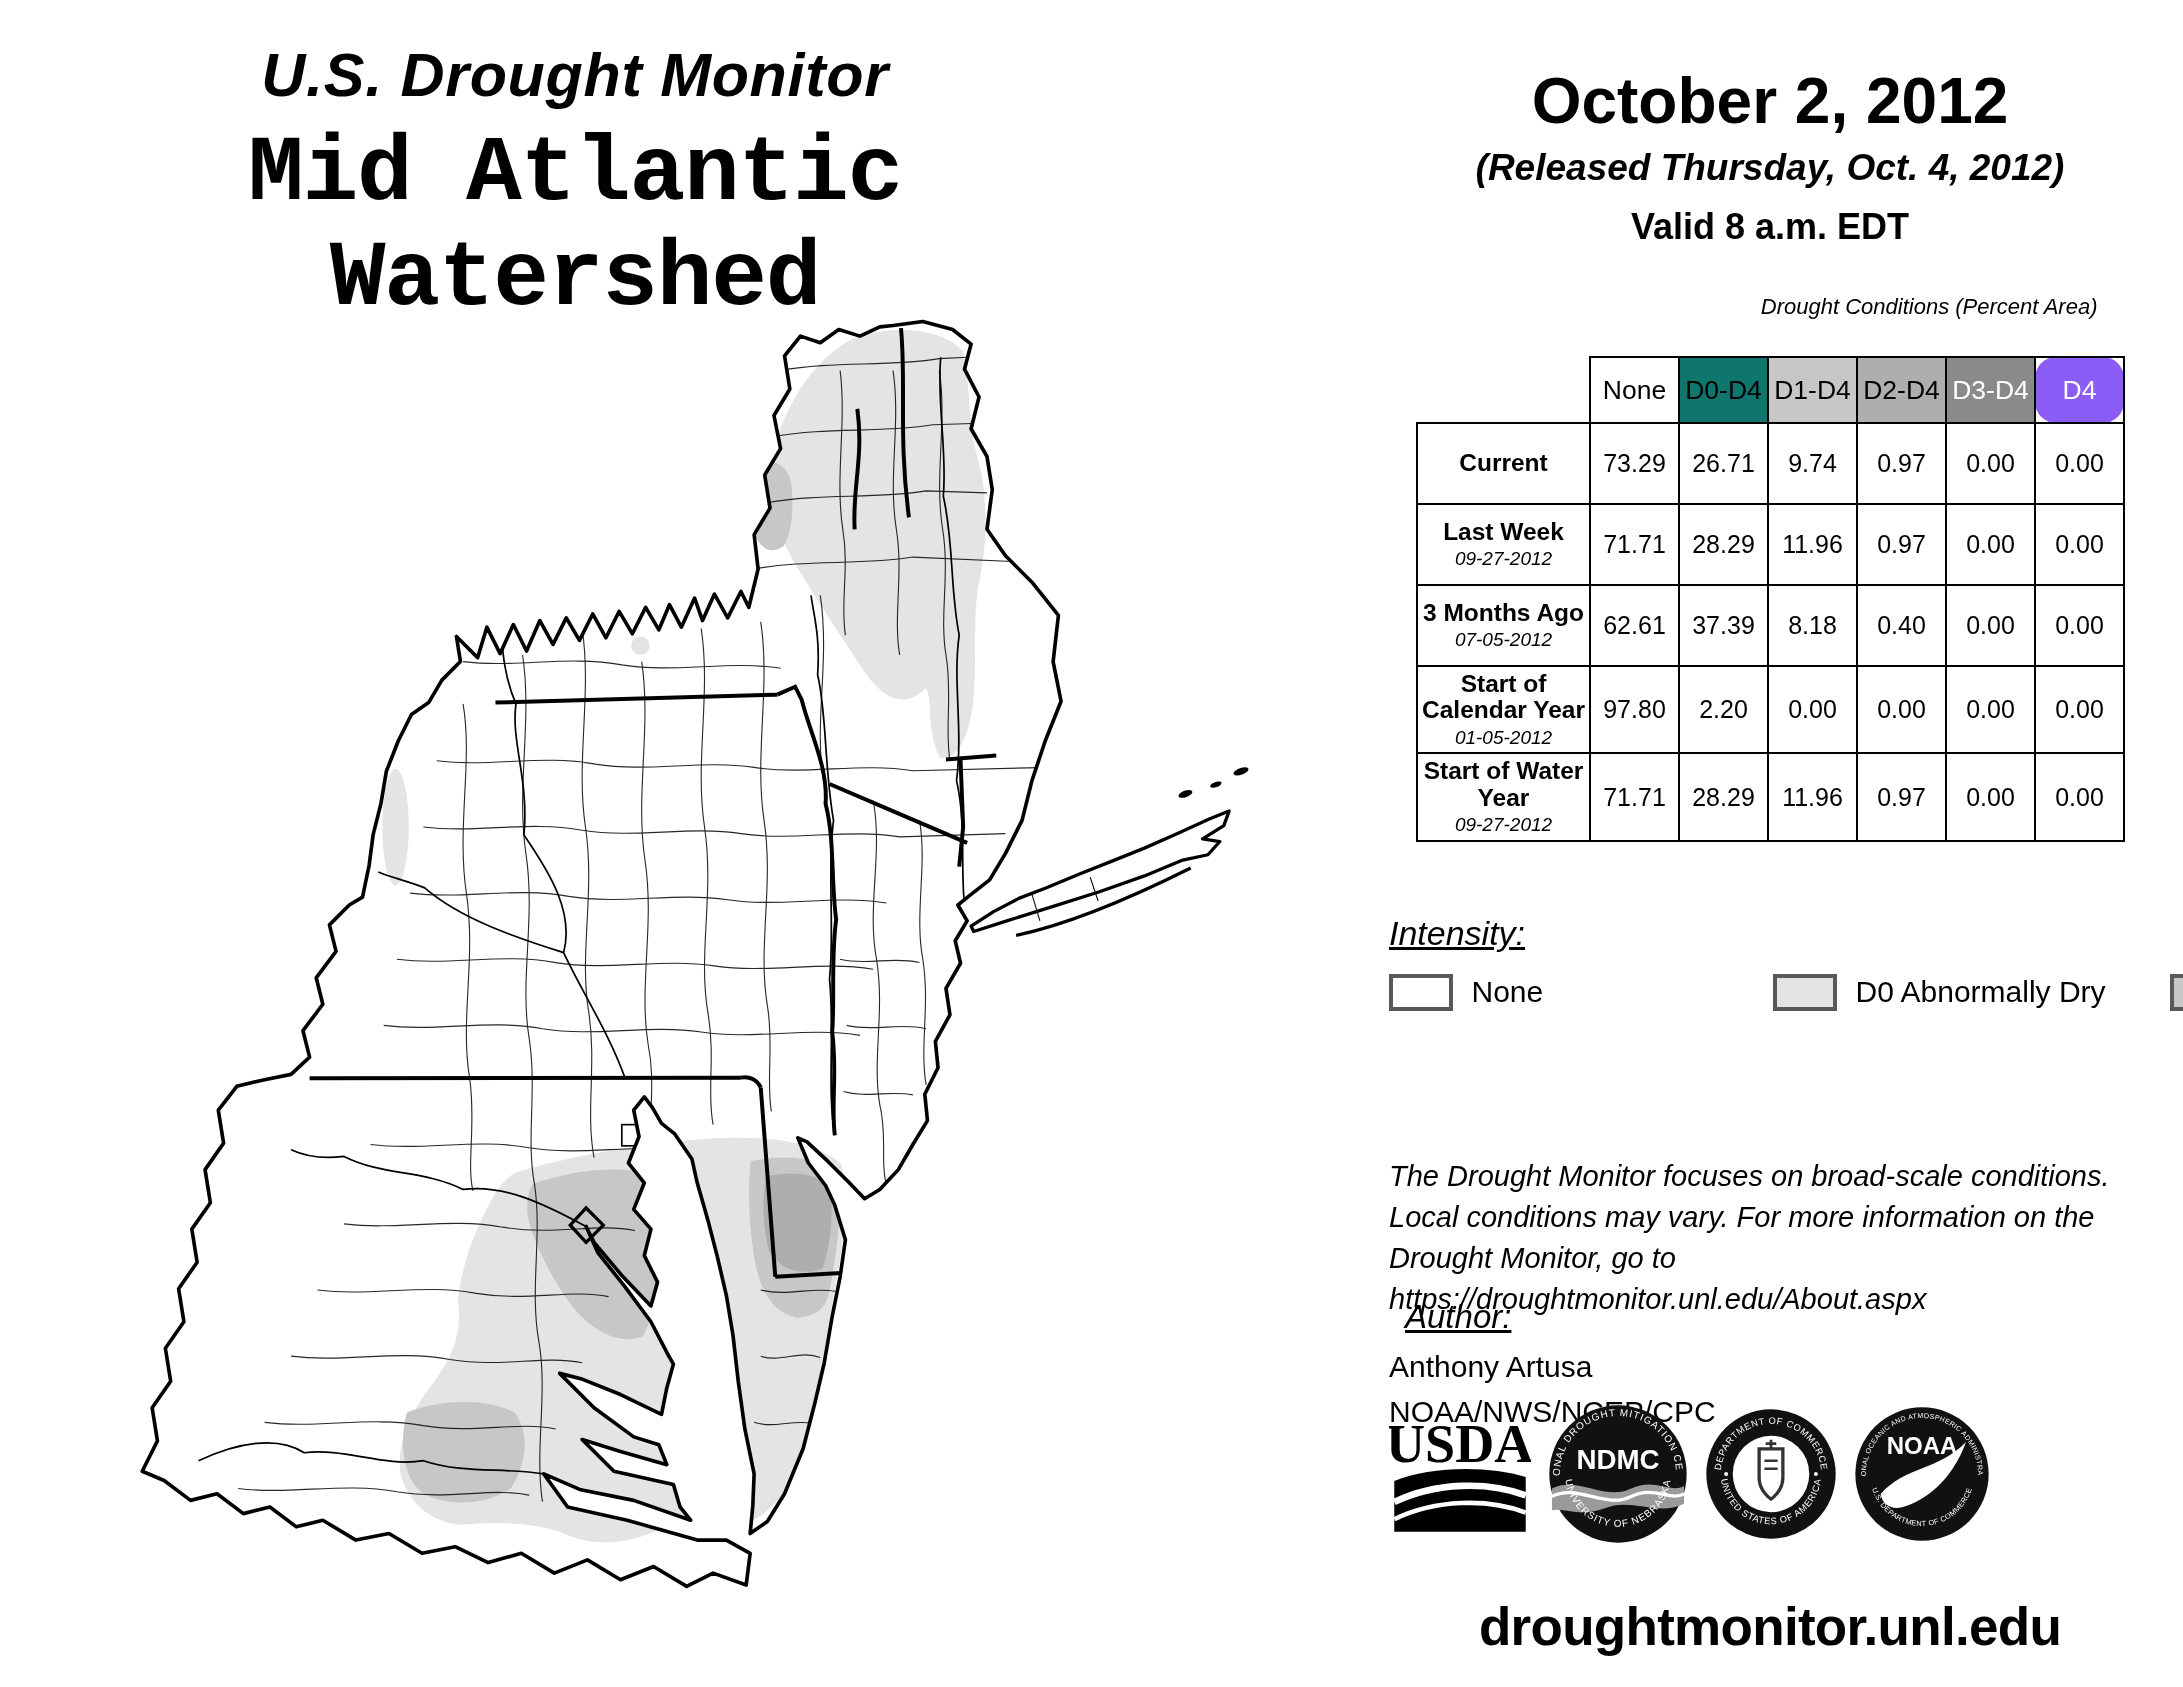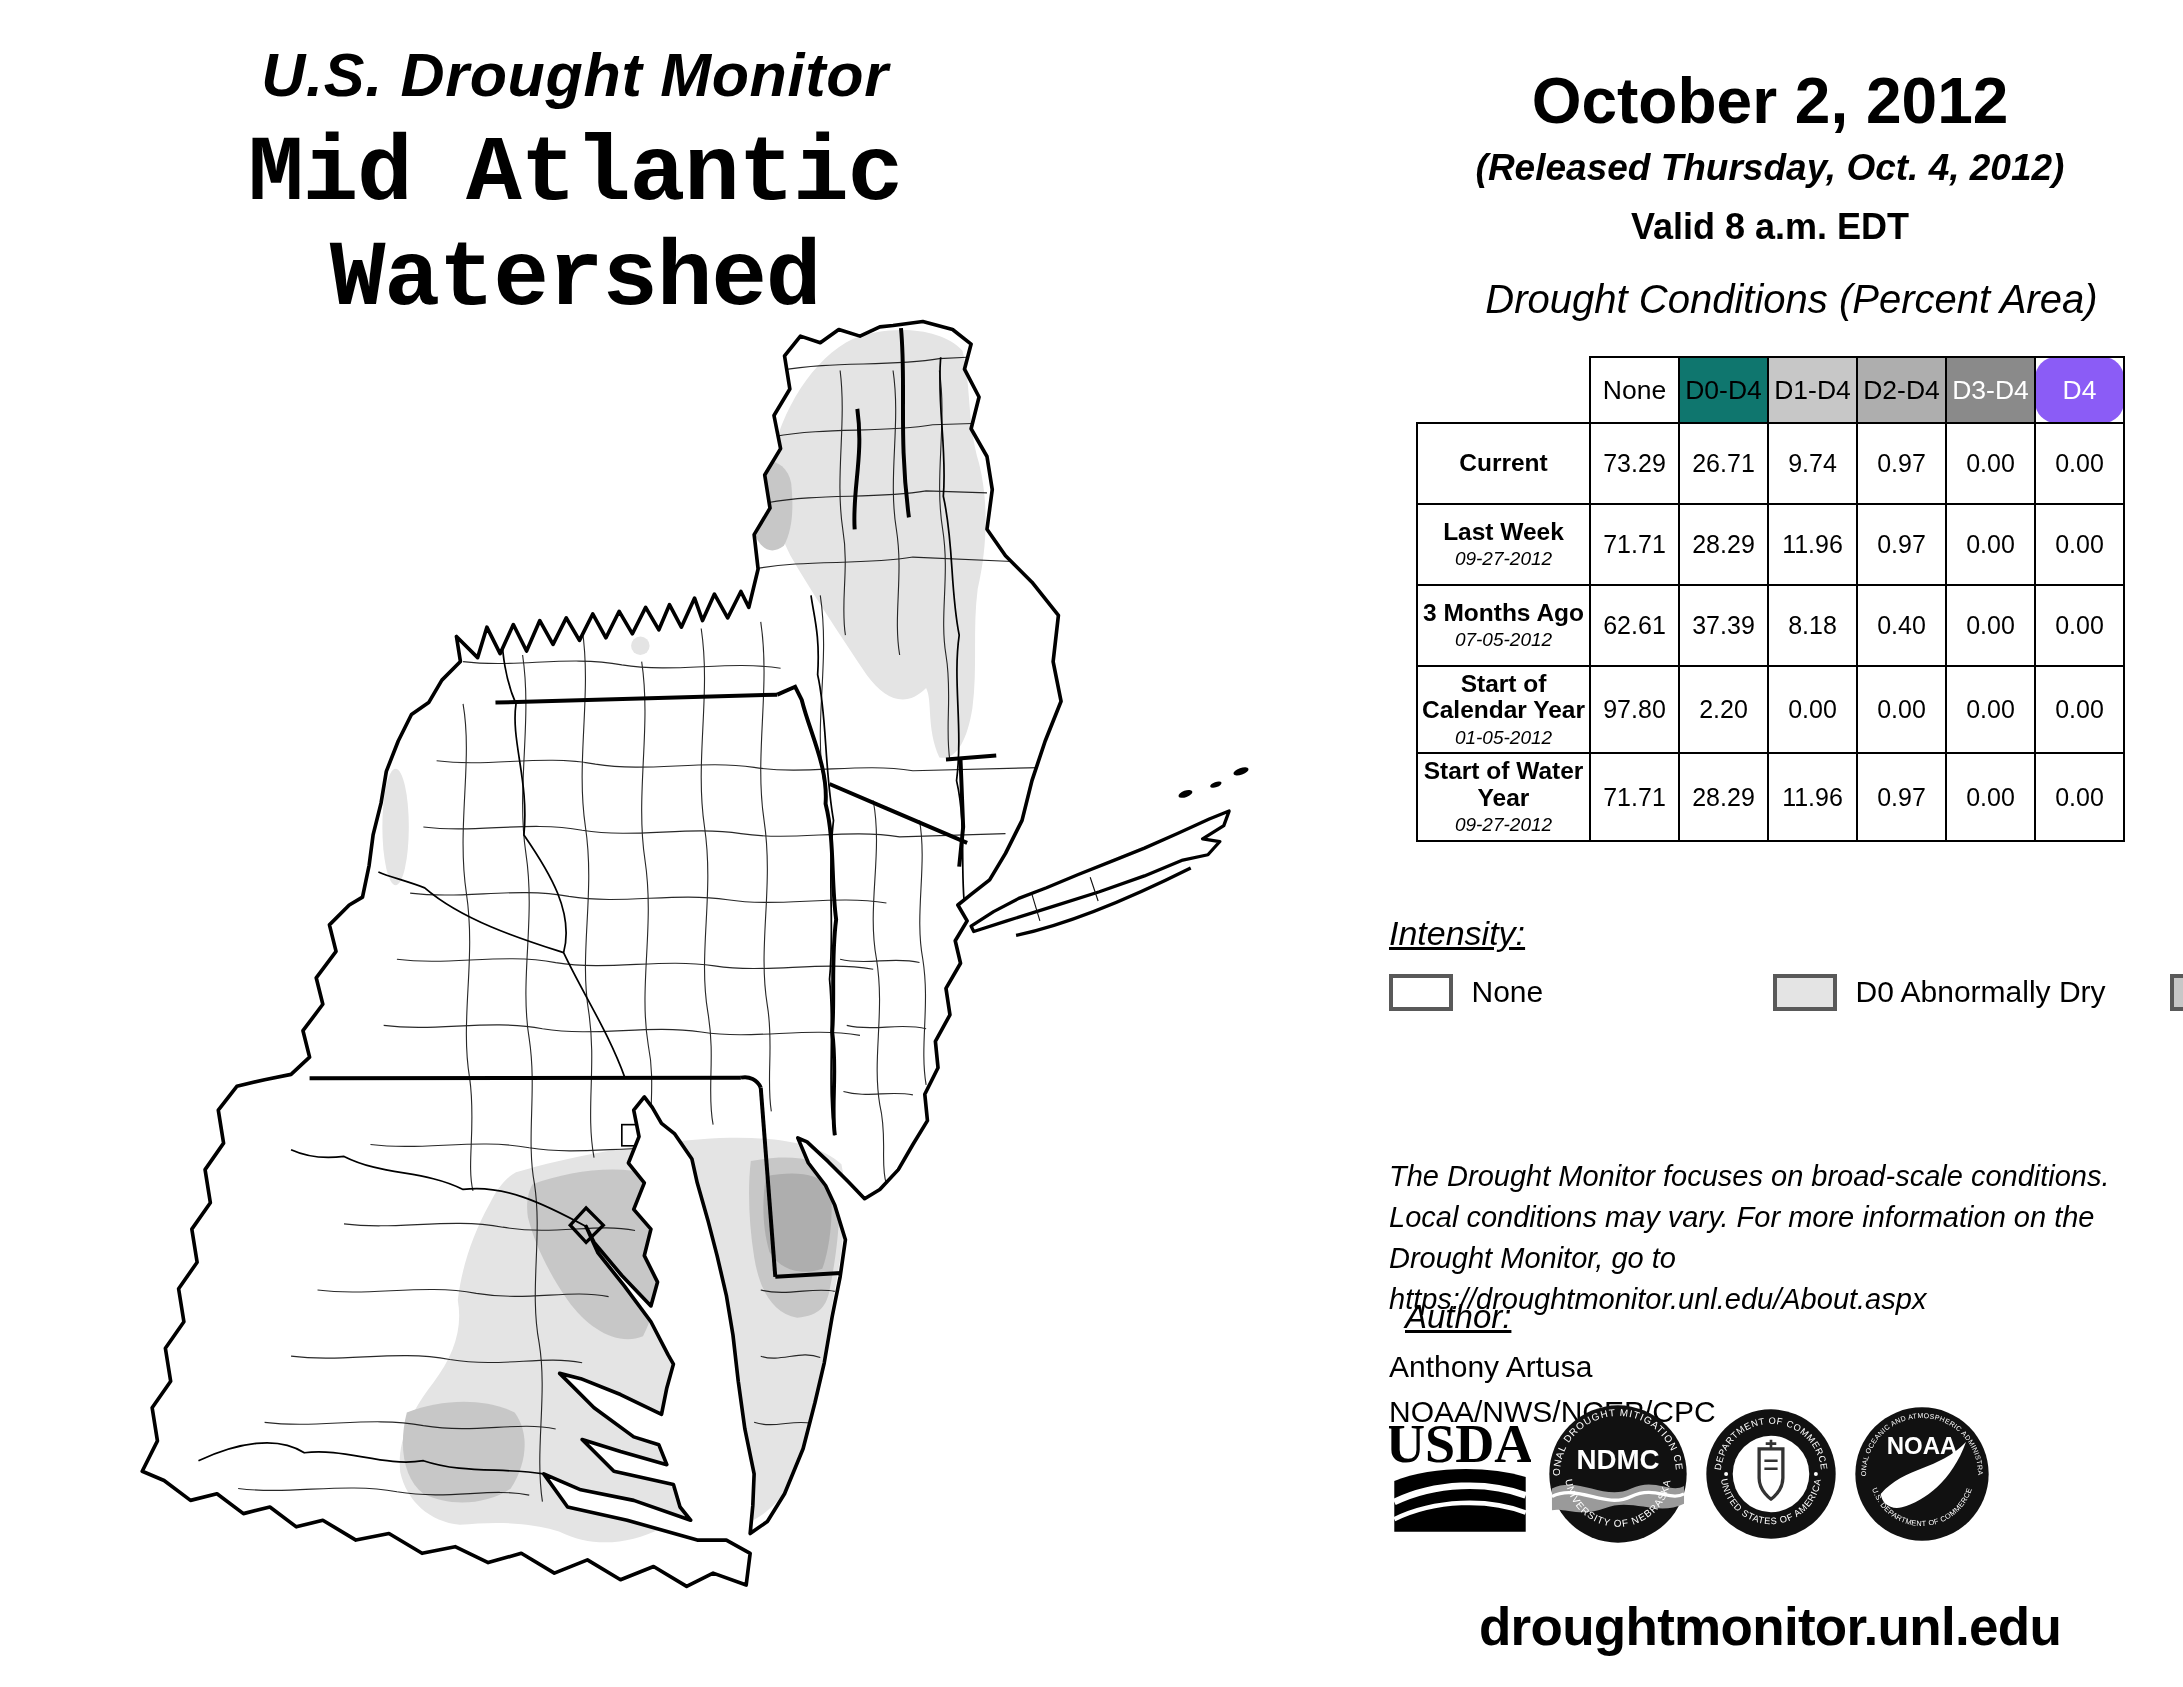--- a/index.html
+++ b/index.html
@@ -17,22 +17,22 @@
 
   
   svg.mapsvg{position:absolute;left:0;top:0;width:2183px;height:1687px;}
 
   
   .dateblock{position:absolute;left:1416px;top:64px;width:708px;text-align:center;}
   .date-main{font-size:64px;font-weight:bold;}
   .date-released{font-size:37px;font-weight:bold;font-style:italic;margin-top:9.3px;}
   .date-valid{font-size:36px;font-weight:bold;margin-top:17px;}
 
-  .tbl-caption{position:absolute;left:1416px;top:277px;width:708px;text-align:right;
-               font-size:40px;font-style:italic;padding-right:26.5px;}
+  .tbl-caption{position:absolute;left:1416px;top:294px;width:708px;text-align:right;
+               font-size:22px;font-style:italic;padding-right:26.5px;}
 
   table.drought{position:absolute;left:1416px;top:356px;border-collapse:collapse;table-layout:fixed;}
   table.drought td, table.drought th{border:2.6px solid #000;text-align:center;vertical-align:middle;
         font-weight:normal;font-size:25px;padding:0;}
   table.drought .lab-col{width:173px;}
   table.drought .d-col{width:89px;}
   table.drought thead th{height:66px;font-size:26.5px;}
   table.drought thead .corner{border:none;background:#fff;}
   table.drought tbody tr{height:81px;}
   table.drought tbody th{font-weight:bold;font-size:24.5px;line-height:1.08;padding:4px 2.6px;}

